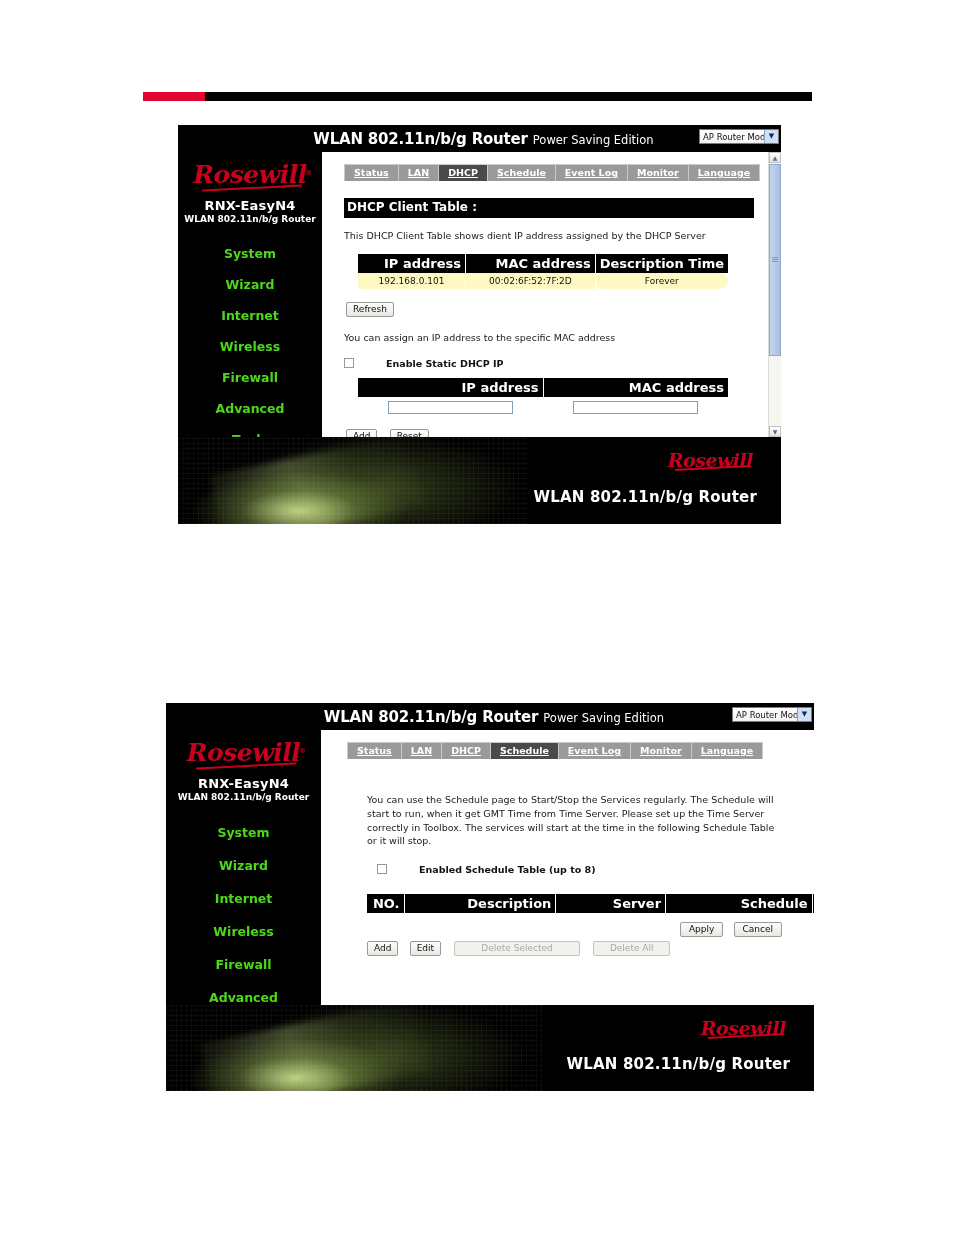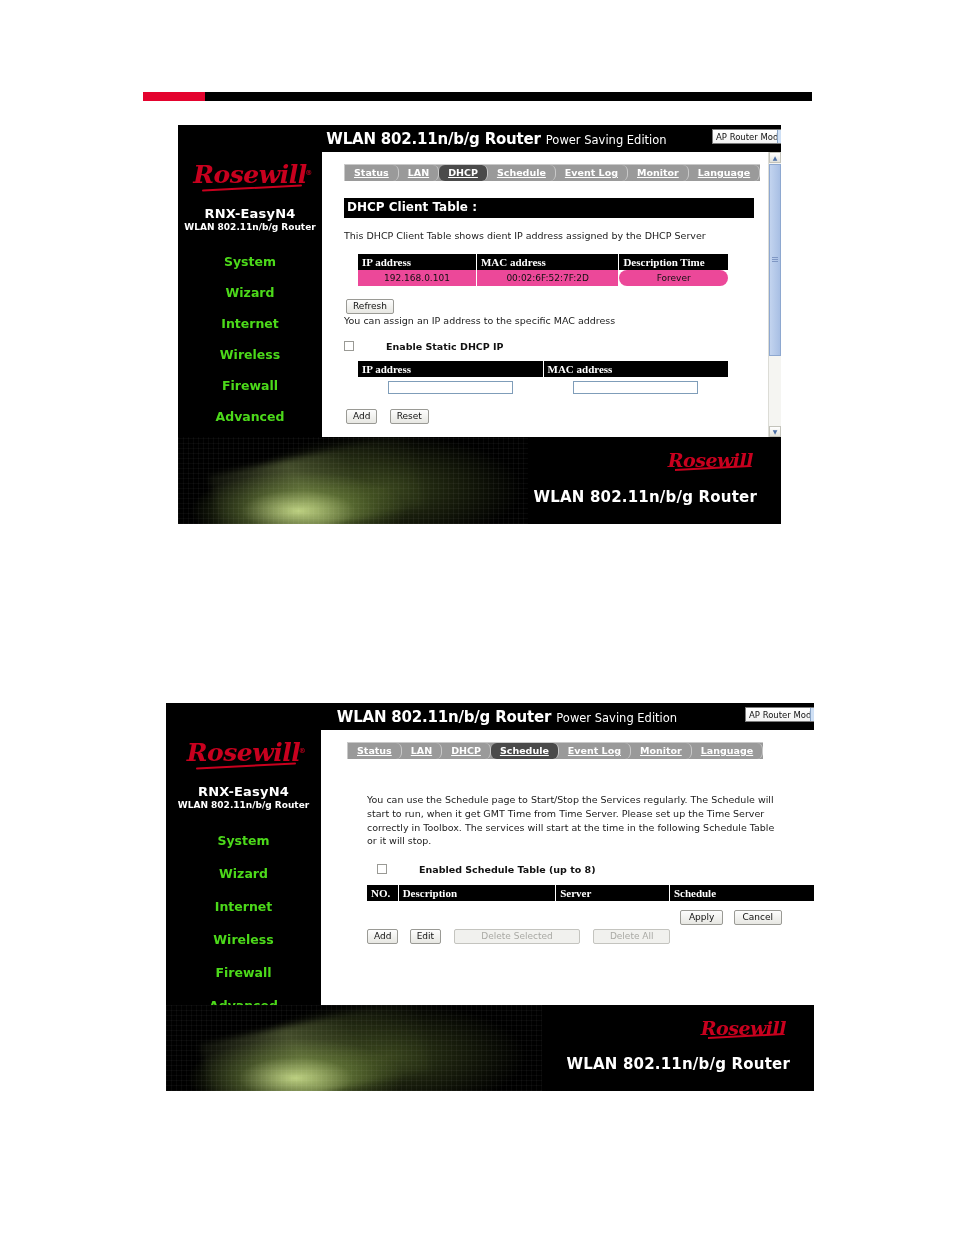--- a/index.html
+++ b/index.html
@@ -38,21 +38,21 @@
     position: absolute;
     background: #000000;
     overflow: hidden;
   }
   #frame-dhcp   { left: 178px; top: 125px;  width: 603px; height: 399px; }
   #frame-sched  { left: 166px; top: 703px;  width: 648px; height: 388px; }
 
   
   .ui-titlebar {
     position: absolute;
-    left: 17px; top: 0;
+    left: 4px; top: 0;
     width: 100%;
     height: 27px;
     background: #000000;
   }
   .ui-title {
     position: absolute;
     top: 4px;
     width: 100%;
     text-align: center;
     color: #ffffff;
@@ -144,21 +144,20 @@
     top: -2px;
     right: -5px;
     font-style: normal;
     color: #c8001e;
   }
   .model-name {
     color: #ffffff;
     font-size: 13px;
     font-weight: bold;
     letter-spacing: 0.2px;
-    margin-top: 8px;
   }
   .model-sub {
     color: #ffffff;
     font-size: 9px;
     font-weight: bold;
     margin-top: 1px;
   }
   .menu {
     margin-top: 14px;
   }
@@ -238,21 +237,20 @@
     padding: 2px 9px 3px 9px;
     font-size: 9.5px;
     font-weight: bold;
     color: #ffffff;
     text-decoration: underline;
     cursor: pointer;
     background: #9a9a9a;
     border-right: 1px solid #c9c9c9;
     white-space: nowrap;
     font-family: "DejaVu Sans", sans-serif;
-    border-radius: 6px;
   }
   .tab.active {
     background: #4a4a4a;
     color: #ffffff;
   }
 
   
   .sec-head {
     background: #000000;
     color: #ffffff;
@@ -270,30 +268,29 @@
 
   
   table.dtable {
     border-collapse: collapse;
     font-size: 9px;
   }
   table.dtable th {
     background: #000000;
     color: #ffffff;
     font-weight: bold;
-    font-size: 11px;
+    font-size: 13px;
     padding: 2px 4px;
     border-right: 1px solid #ffffff;
-    text-align: left;
+    text-align: right;
     white-space: nowrap;
-    font-family: Liberation Serif, serif;
   }
   table.dtable th:last-child { border-right: none; }
   table.dtable td {
-    background: #ec4899;
+    background: #fef9c3;
     color: #111111;
     padding: 3px 4px;
     text-align: center;
     border-right: 1px solid #ffffff;
     font-size: 9px;
   }
   table.dtable td:last-child { border-right: none; border-radius: 8px; }
 
   
   .btn95 {
@@ -474,21 +471,21 @@
           <td>00:02:6F:52:7F:2D</td>
           <td>Forever</td>
         </tr>
       </tbody>
         </table>
 
       <div style="margin-top:13px; margin-left:2px;">
         <span class="btn95">Refresh</span>
       </div>
 
-      <div class="body-text" style="">You can assign an IP address to the specific MAC address</div>
+      <div class="body-text" style="margin-top:14px;">You can assign an IP address to the specific MAC address</div>
 
       <div style="margin-top:13px;">
         <span class="chk"></span><span class="lbl">Enable Static DHCP IP</span>
       </div>
 
       <table class="dtable" style="margin-top:9px; width:370px; margin-left:14px;">
         <tbody>
             <tr>
           <th style="width:185px;">IP address</th>
           <th style="width:185px;">MAC address</th>
@@ -564,21 +561,21 @@
       <div class="tab">Language</div>
     </div>
 
     <div style="position:absolute; left:46px; top:63px; width:420px;">
       <div class="body-text">You can use the Schedule page to Start/Stop the Services regularly. The Schedule will start to run, when it get GMT Time from Time Server. Please set up the Time Server correctly in Toolbox. The services will start at the time in the following Schedule Table or it will stop.</div>
 
       <div style="margin-top:16px; margin-left:10px;">
         <span class="chk"></span><span class="lbl">Enabled Schedule Table (up to 8)</span>
       </div>
 
-      <table class="dtable" style="margin-top:10px; width:502px;">
+      <table class="dtable" style="margin-top:19px; width:502px;">
         <tbody>
             <tr>
           <th style="width:20px;">NO.</th>
           <th style="width:135px;">Description</th>
           <th style="width:95px;">Server</th>
           <th style="width:130px;">Schedule</th>
           <th style="width:35px;">Select</th>
         </tr>
       </tbody>
         </table>

